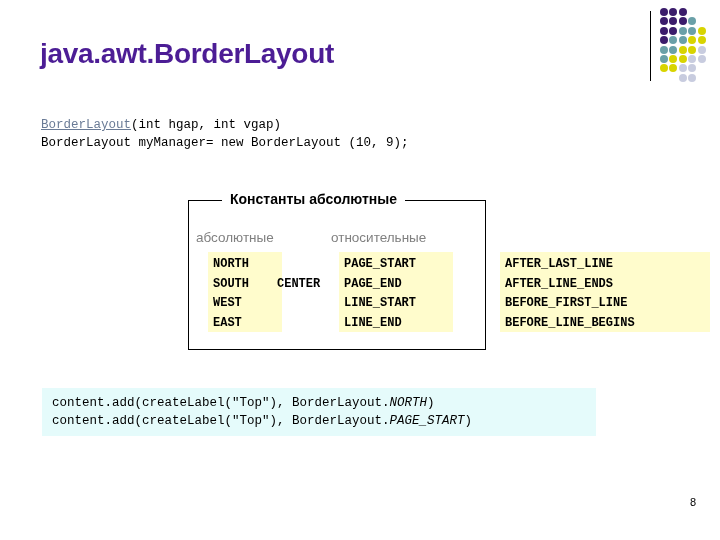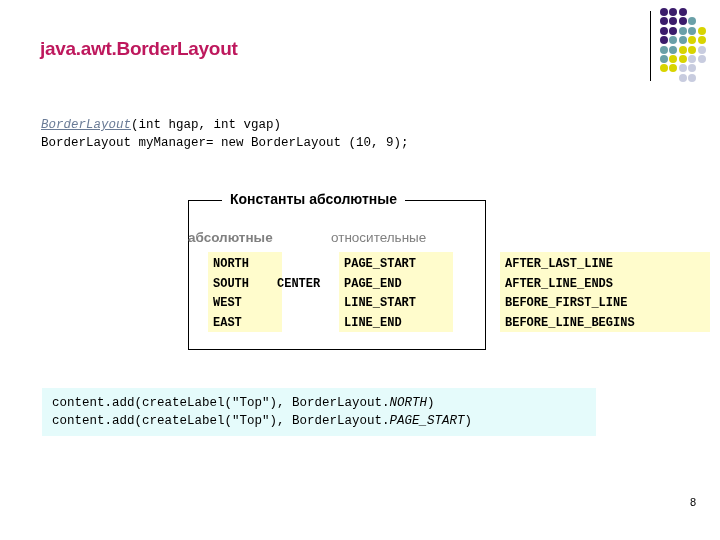--- a/index.html
+++ b/index.html
@@ -44,42 +44,41 @@
     width: 8px;
     height: 8px;
     border-radius: 50%;
   }
 
   
   #slide-title {
     position: absolute;
     left: 40px;
     top: 38px;
-    font-size: 19px;
+    font-size: 28px;
     font-weight: bold;
-    color: #be185d;
+    color: #4c1d95;
     letter-spacing: -0.3px;
     white-space: nowrap;
   }
 
   
   #signature-block {
     position: absolute;
     left: 41px;
     top: 116px;
     font-family: "Liberation Mono", "DejaVu Sans Mono", monospace;
     font-size: 12.5px;
     line-height: 18px;
     color: #000000;
     white-space: pre;
   }
   .sig-link {
     color: #6a7b96;
     text-decoration: underline;
-    font-style: italic;
   }
 
   
   #constants-panel {
     position: absolute;
     left: 188px;
     top: 200px;
     width: 296px;
     height: 148px;
     border: 1.6px solid #000000;
@@ -94,21 +93,21 @@
     font-weight: bold;
     color: #000000;
     white-space: nowrap;
   }
   .col-heading {
     position: absolute;
     font-size: 13.5px;
     color: #808080;
     white-space: nowrap;
   }
-  #heading-absolute  { left: 188px; top: 230px; font-weight: bold; }
+  #heading-absolute  { left: 196px; top: 230px; }
   #heading-relative  { left: 331px; top: 230px; }
 
   .hl-box {
     position: absolute;
     background: #fffccc;
   }
   #hl-absolute { left: 208px; top: 252px;  width: 74px;  height: 80px; }
   #hl-relative { left: 339px; top: 252px;  width: 114px; height: 80px; }
   #hl-extra    { left: 500px; top: 252px;  width: 210px; height: 80px; }
 

